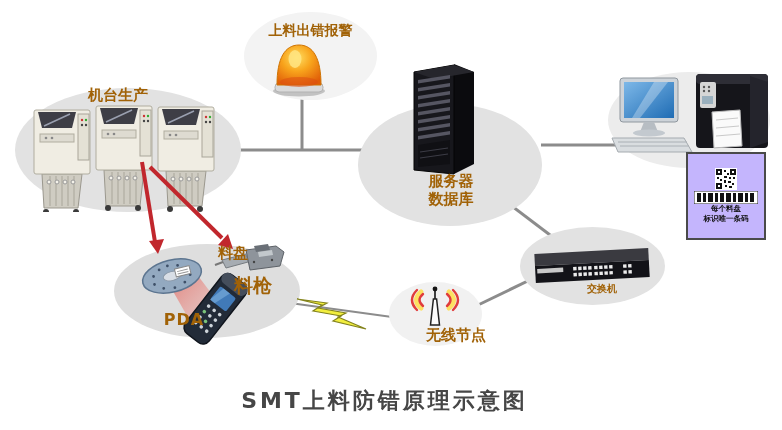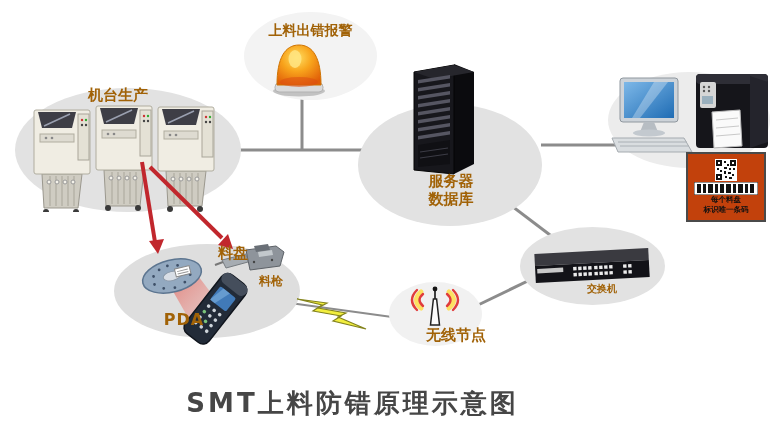--- a/index.html
+++ b/index.html
@@ -2,22 +2,22 @@
 <html><head>
 <meta charset="utf-8">
 <style>
   html,body{margin:0;padding:0;background:#fff;}
   .stage{position:relative;width:782px;height:430px;background:#ffffff;overflow:hidden;
          font-family:"DejaVu Sans",sans-serif;}
   .abs{position:absolute;}
   .ellipse{position:absolute;border-radius:50%;}
   .lbl{position:absolute;font-weight:700;color:#a16207;text-align:center;line-height:1.2;}
   .title{position:absolute;left:0;top:386px;width:705px;text-align:center;
-         font-size:26px;font-weight:700;color:#464646;letter-spacing:3px;}
-  .card{position:absolute;left:686px;top:152px;width:80px;height:70px;background:#c2410c;
+         font-size:22px;font-weight:700;color:#464646;letter-spacing:3px;padding-left:32px;}
+  .card{position:absolute;left:686px;top:152px;width:80px;height:88px;background:#c4b5fd;
         border:2px solid #4a4a4a;box-sizing:border-box;display:flex;flex-direction:column;
         align-items:center;justify-content:center;gap:1px;}
   .card .txt{font-size:7.5px;font-weight:700;color:#111;line-height:1.15;text-align:center;white-space:nowrap;}
   svg{display:block;}
 </style>
 </head>
 <body>
 
 <div class="stage">
 
@@ -338,19 +338,19 @@
     <polygon points="297,299 327,303 318,308 346,313 338,317 366,329 333,321 341,316 313,311 322,305" fill="#f2ee3e" stroke="#83831f" stroke-width="1.2"></polygon>
   </svg>
 
   <div class="lbl" style="left:58px;top:86px;width:120px;font-size:15px;">机台生产</div>
   <div class="lbl" style="left:252px;top:22px;width:117px;font-size:14px;">上料出错报警</div>
   <div class="lbl" style="left:408px;top:172px;width:86px;font-size:15px;font-family:Liberation Serif, serif;">
     <div>服务器</div>
     <div>数据库</div>
   </div>
   <div class="lbl" style="left:163px;top:244px;width:44px;font-size:15px;margin-left:48px;">料盘</div>
-  <div class="lbl" style="left:231px;top:274px;width:44px;font-size:12px;margin-left:18px;">料枪</div>
+  <div class="lbl" style="left:231px;top:274px;width:44px;font-size:19px;">料枪</div>
   <div class="lbl" style="left:160px;top:310px;width:48px;font-size:16px;letter-spacing:1px;">PDA</div>
   <div class="lbl" style="left:408px;top:326px;width:78px;font-size:15px;text-align:right;">无线节点</div>
   <div class="lbl" style="left:572px;top:283px;width:60px;font-size:10px;">交换机</div>
 
   <div class="title">SMT上料防错原理示意图</div>
 </div>
 
 </body></html>

